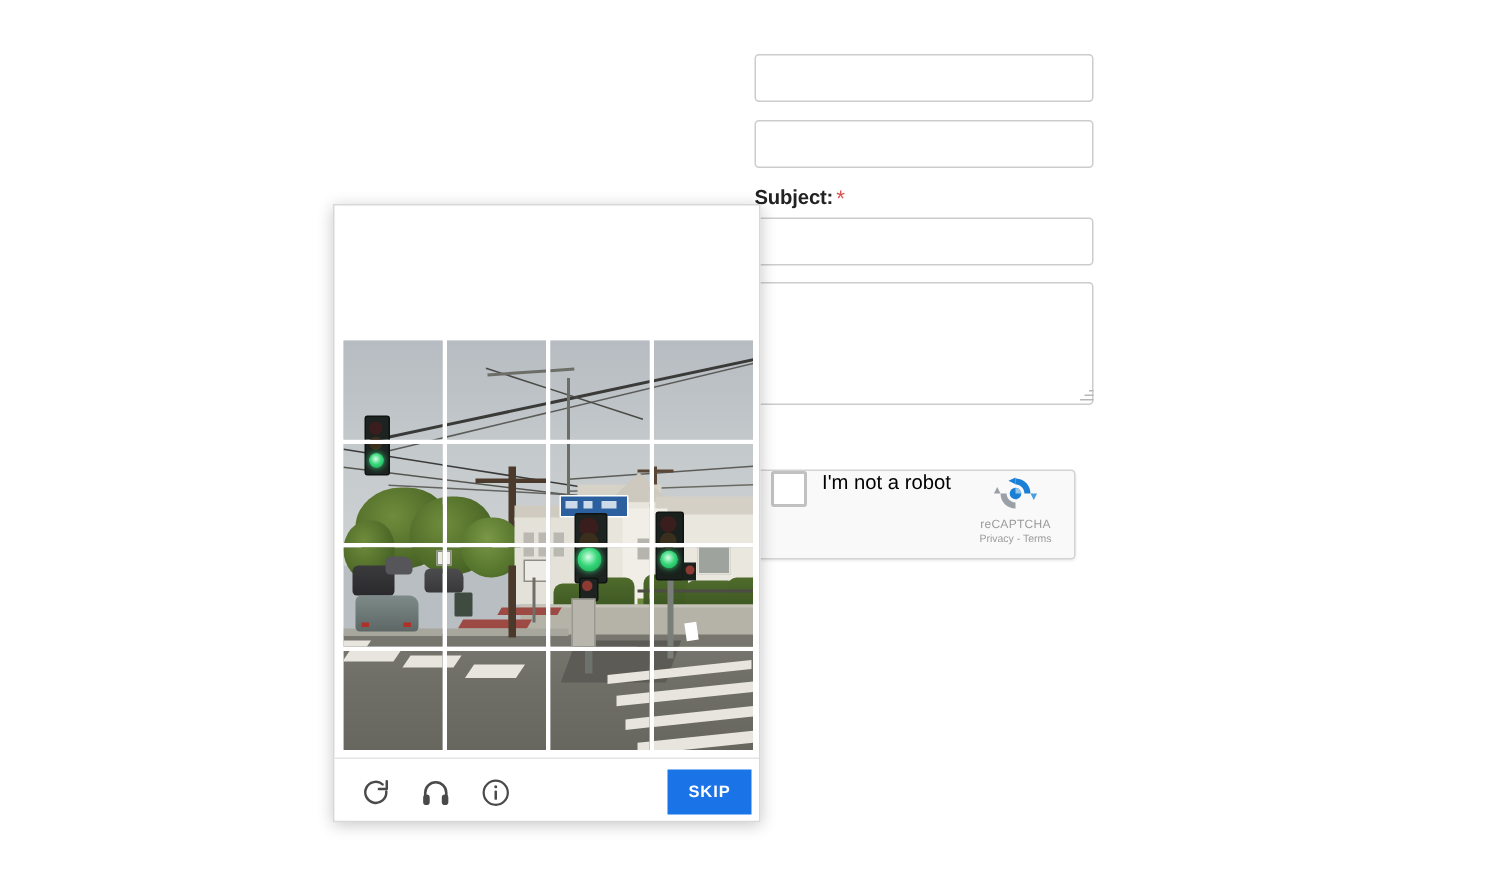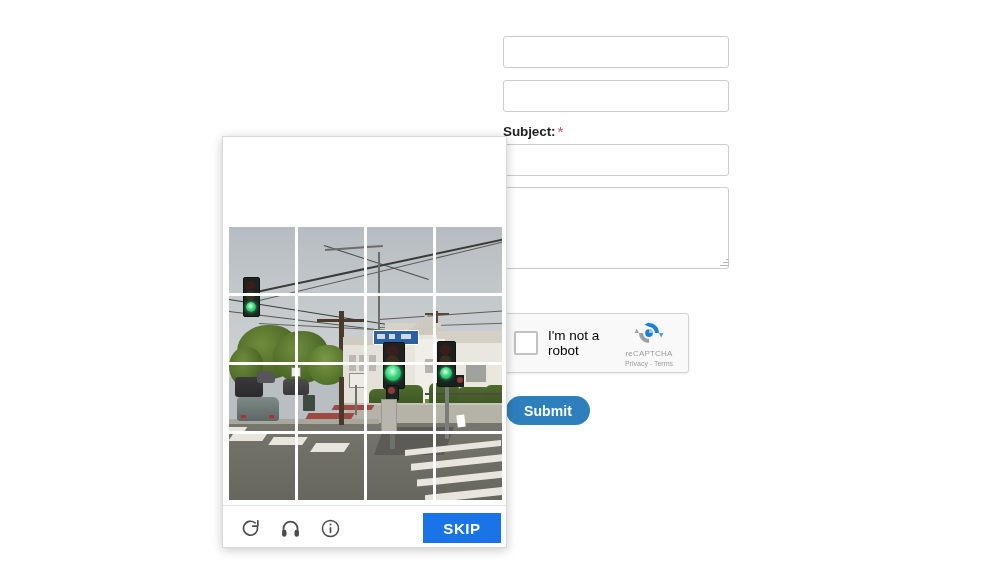--- a/index.html
+++ b/index.html
@@ -92,29 +92,29 @@
   }
 
   .field-gap-a { height: 12px; }
   .field-gap-b { height: 11px; }
 
   
   .recaptcha-box {
     position: absolute;
     left: 503px;
     top: 313px;
-    width: 186px;
+    width: 214px;
     height: 60px;
     box-sizing: border-box;
     background: #f9f9f9;
     border: 1px solid #d3d3d3;
     border-radius: 3px;
     box-shadow: 0 1px 2px rgba(0,0,0,0.08);
     display: flex;
-    align-items: center;
+    align-items: flex-start;
   }
   .rc-check-wrap {
     width: 44px;
     display: flex;
     justify-content: center;
     align-items: center;
   }
   .rc-checkbox {
     width: 24px;
     height: 24px;
@@ -354,27 +354,27 @@
     justify-content: center;
     cursor: pointer;
     background: none;
     border: none;
     padding: 0;
   }
   .skip-btn {
     position: absolute;
     right: 5px;
     top: 7px;
-    width: 78px;
+    width: 56px;
     height: 30px;
     background: #1b73e8;
     color: #ffffff;
     border: none;
     font-family: "Liberation Sans", sans-serif;
-    font-size: 15px;
+    font-size: 11px;
     font-weight: bold;
     letter-spacing: 0.6px;
     cursor: pointer;
   }
 </style>
 </head>
 <body>
 
 <div id="root">
 
@@ -418,21 +418,20 @@
         <path d="M24 40 C15 40 8 33 8 24 L14.5 24 C14.5 29.2 18.8 33.5 24 33.5 Z" fill="#9aa0a6"></path>
         <path d="M8 24 L1 24 L4.5 17 Z" fill="#9aa0a6"></path>
         <circle cx="24" cy="24" r="6.2" fill="#1c7fd6"></circle>
         <path d="M24 18 A6.2 6.2 0 0 1 30 24 L24 24 Z" fill="#ffffff" opacity="0.55"></path>
       </svg>
       <div class="rc-brand-name">reCAPTCHA</div>
       <div class="rc-brand-legal">Privacy - Terms</div>
     </div>
   </div>
 
-  <button class="submit-btn">Submit</button>
 
   <div class="captcha-panel">
 
 
     <div class="cap-grid" id="grid">
         <div class="cap-cell" style="left: 0px; top: 0px;">
           <div class="scene" style="left: 0px; top: 0px;">
   <div class="sky"></div>
 
   <div class="wire" style="left:18px; top:66px; width:300px; transform:rotate(-12deg); height:2px;"></div>

